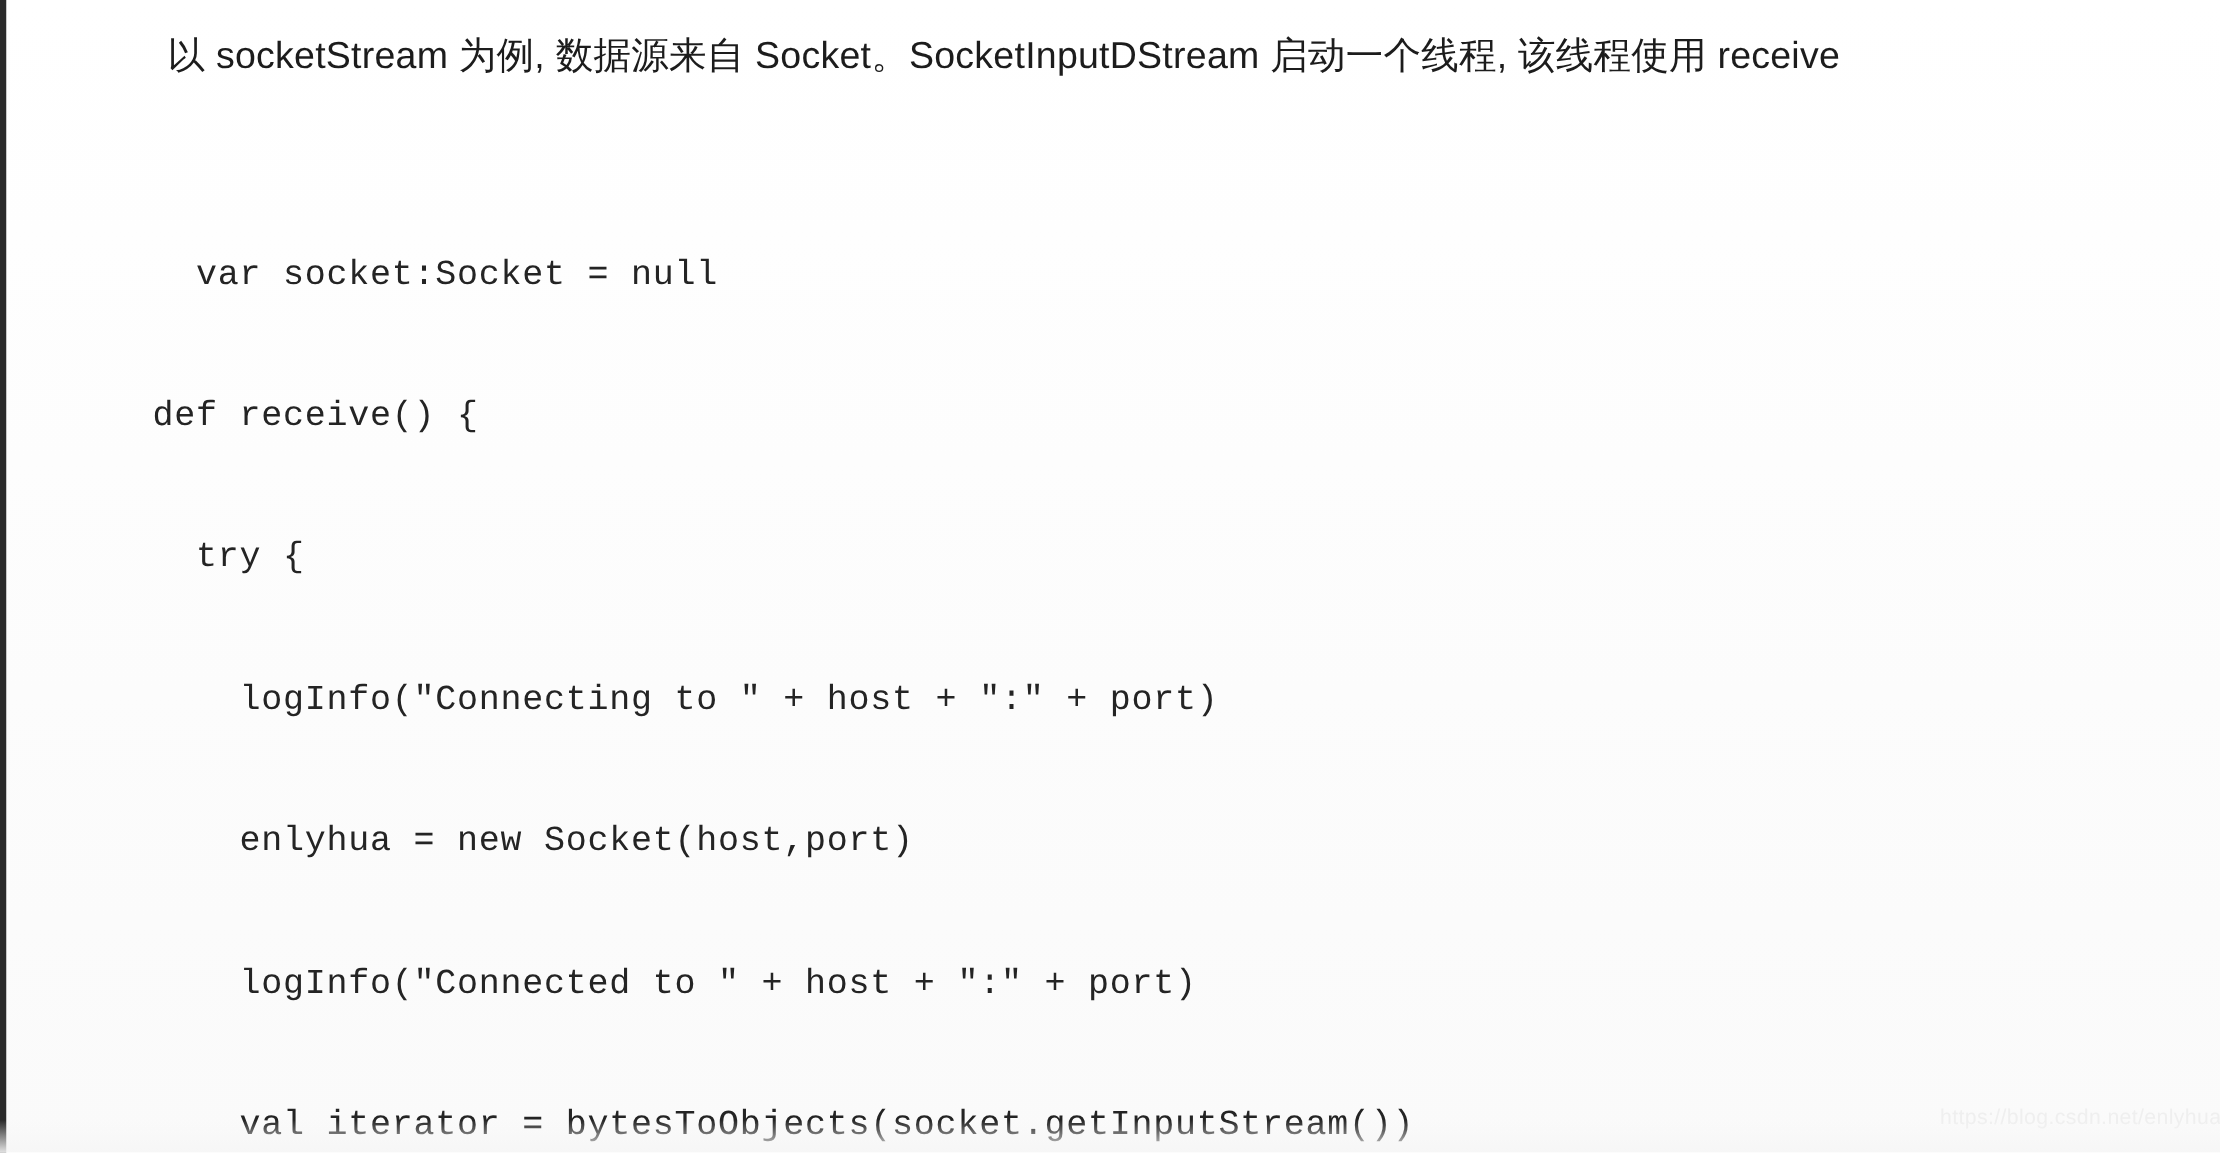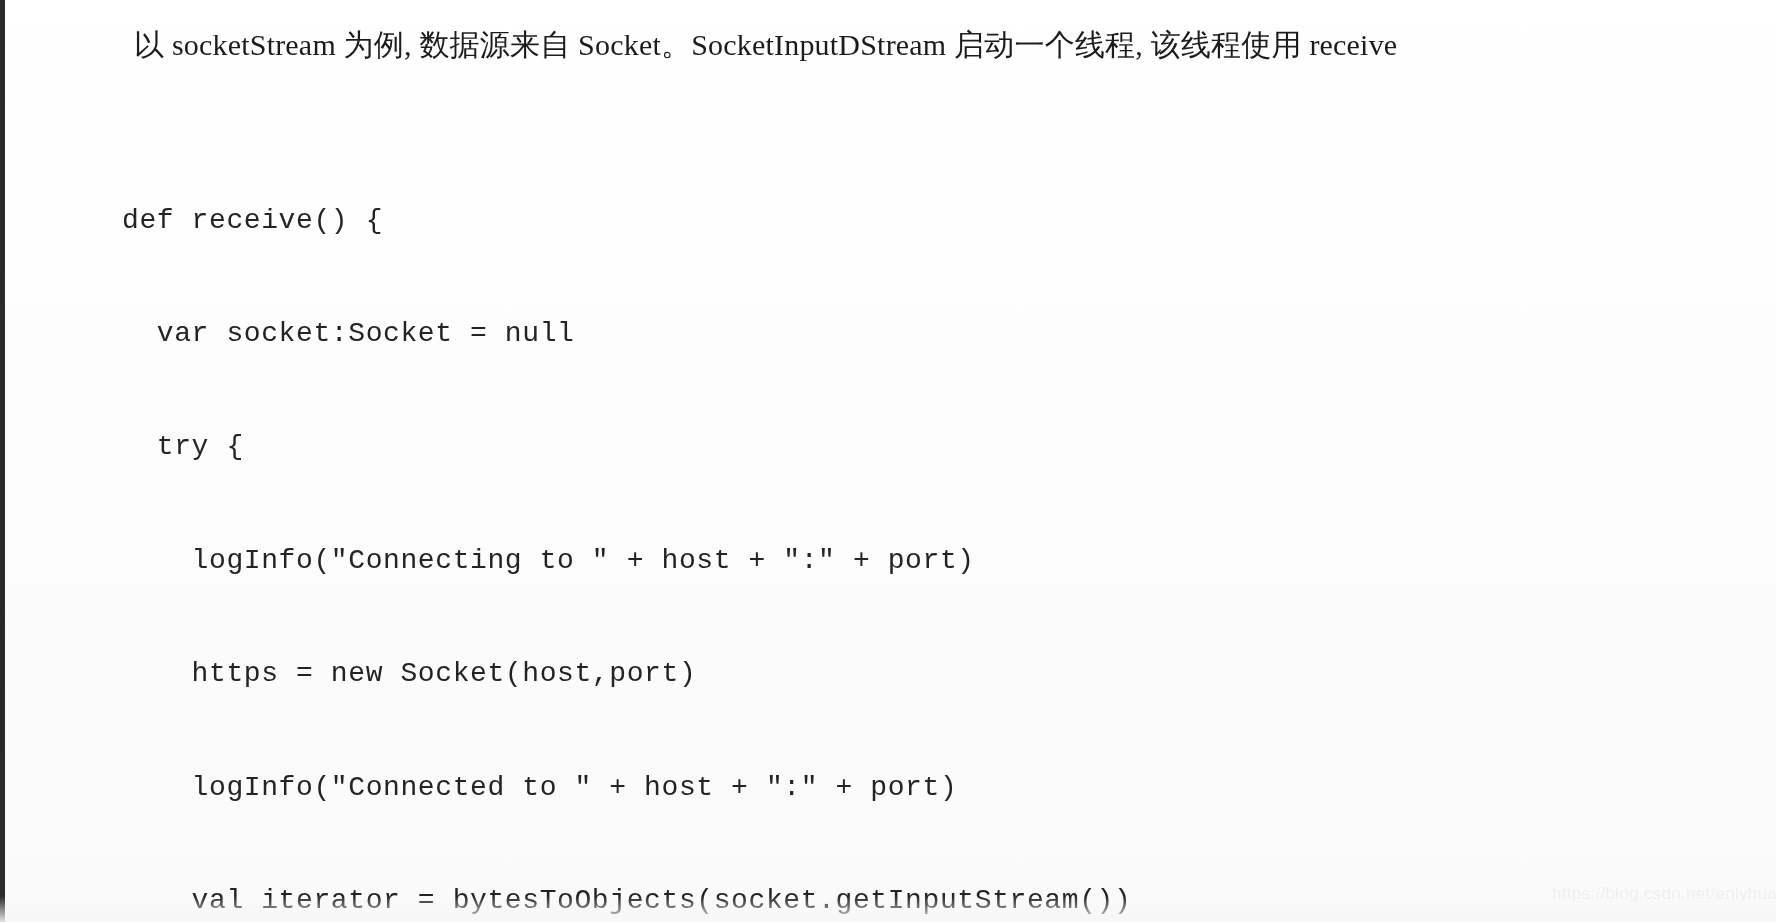--- a/index.html
+++ b/index.html
@@ -41,21 +41,21 @@
     width: 1776px;
     height: 922px;
   }
 
   
   .prose {
     position: absolute;
     left: 68px;
     top: 18px;
     width: 1452px;
-    font-family: Liberation Serif, serif;
+    font-family: Liberation Sans, sans-serif;
     font-size: 30px;
     line-height: 54px;
     color: #1c1c1c;
     letter-spacing: 0.2px;
   }
   .prose .line {
     white-space: nowrap;
   }
   .prose .indent {
     display: inline-block;
@@ -110,25 +110,25 @@
 <div class="page">
   <div class="gutter-rule"></div>
 
   <div class="content">
 
     <div class="prose">
       <div class="line"><span class="indent"></span><span>以 socketStream 为例, 数据源来自 Socket。SocketInputDStream 启动一个线程, 该线程使用 receive</span></div>
     </div>
 
     <div class="code-block">
+      <div class="code-line">  var socket:Socket = null</div>
       <div class="code-line">def receive() {</div>
-      <div class="code-line">  var socket:Socket = null</div>
       <div class="code-line">  try {</div>
       <div class="code-line">    logInfo("Connecting to " + host + ":" + port)</div>
-      <div class="code-line">    https = new Socket(host,port)</div>
+      <div class="code-line">    enlyhua = new Socket(host,port)</div>
       <div class="code-line">    logInfo("Connected to " + host + ":" + port)</div>
       <div class="code-line">    val iterator = bytesToObjects(socket.getInputStream())</div>
       
       
       
       
       
       
       
       

